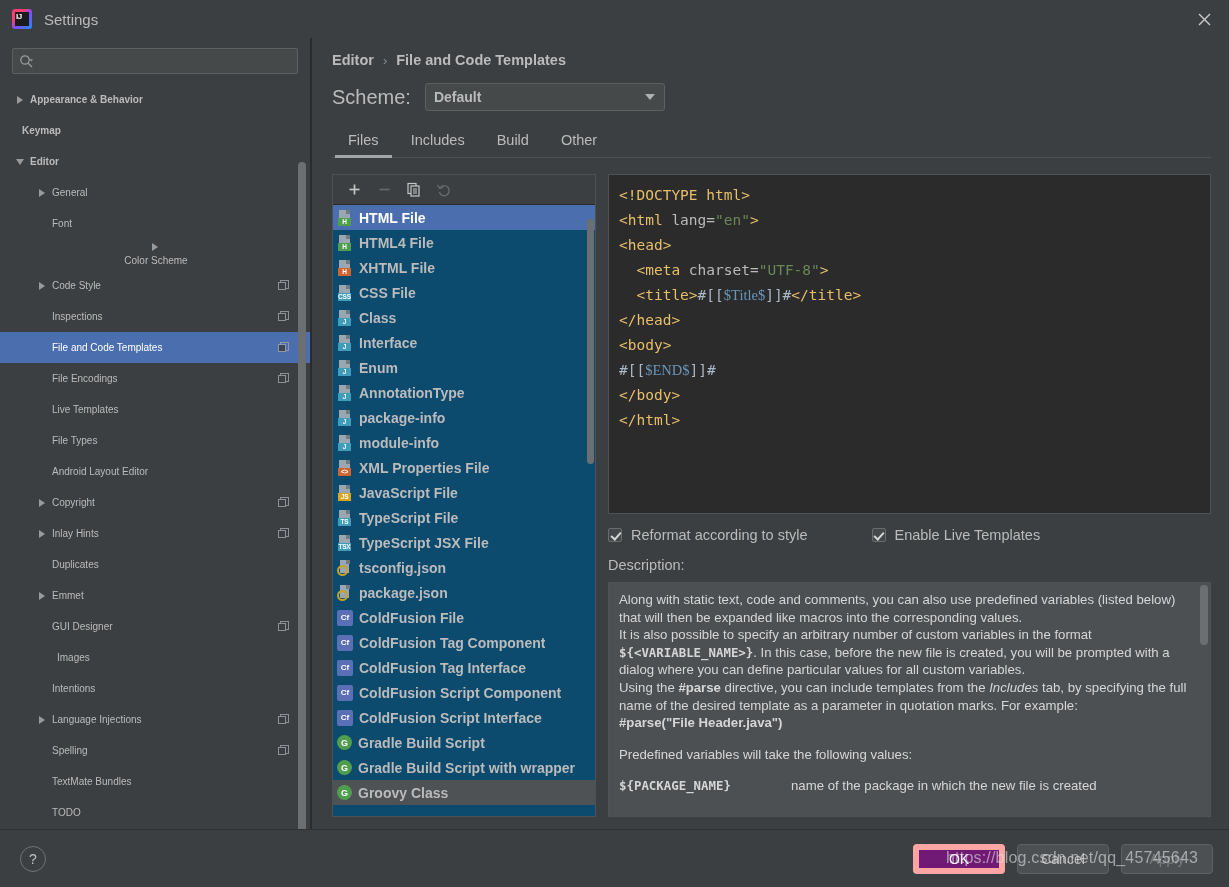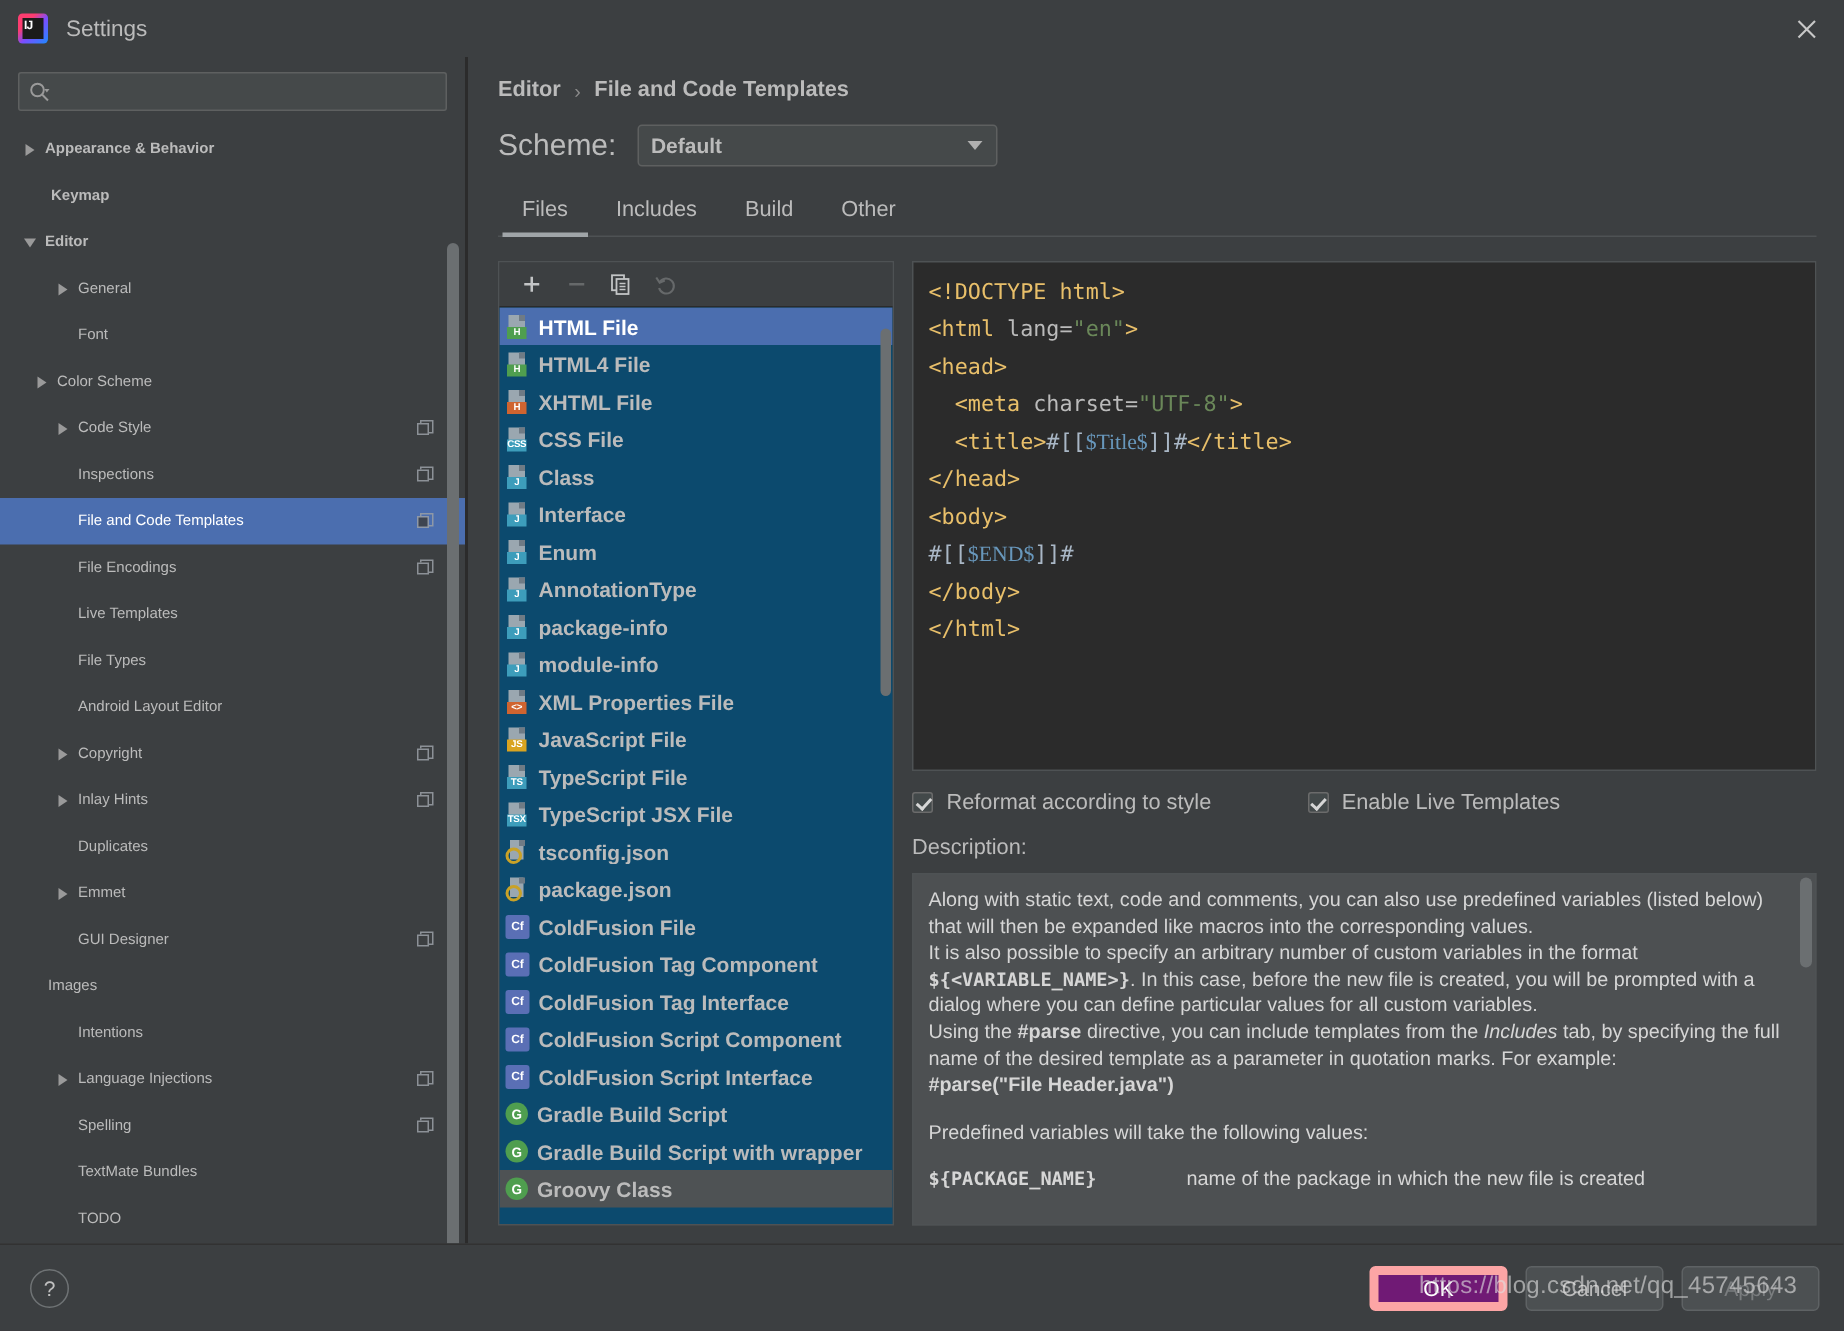--- a/index.html
+++ b/index.html
@@ -370,21 +370,21 @@
           <input class="search-input" value="" placeholder="" style="">
         </div>
       </div>
       <div class="tree" id="tree">
         <div class="tree-item bold" style="padding-left: 12px;">
             <span class="arrow">
               <span class="arrow-right"></span>
             </span>
             <span class="lbl">Appearance &amp; Behavior</span>
           </div>
-          <div class="tree-item bold" style="padding-left: 16px;">
+          <div class="tree-item bold" style="padding-left: 4px;">
             <span class="arrow spacer">
               <span class="arrow-right"></span>
             </span>
             <span class="lbl">Keymap</span>
           </div>
           <div class="tree-item bold" style="padding-left: 12px;">
             <span class="arrow">
               <span class="arrow-down"></span>
             </span>
             <span class="lbl">Editor</span>
@@ -394,21 +394,21 @@
               <span class="arrow-right"></span>
             </span>
             <span class="lbl">General</span>
           </div>
           <div class="tree-item" style="padding-left: 34px;">
             <span class="arrow spacer">
               <span class="arrow-right"></span>
             </span>
             <span class="lbl">Font</span>
           </div>
-          <div class="tree-item" style="padding-left: 20px;">
+          <div class="tree-item" style="padding-left: 20px; flex-direction: column;">
             <span class="arrow">
               <span class="arrow-right"></span>
             </span>
             <span class="lbl">Color Scheme</span>
           </div>
           <div class="tree-item" style="padding-left: 34px;">
             <span class="arrow">
               <span class="arrow-right"></span>
             </span>
             <span class="lbl">Code Style</span>
@@ -500,21 +500,21 @@
           <div class="tree-item" style="padding-left: 34px;">
             <span class="arrow spacer">
               <span class="arrow-right"></span>
             </span>
             <span class="lbl">GUI Designer</span>
             <span class="copy-badge">
               <span class="b1"></span>
               <span class="b2"></span>
             </span>
           </div>
-          <div class="tree-item" style="padding-left: 14px;">
+          <div class="tree-item" style="padding-left: 39px;">
             <span class="arrow spacer">
               <span class="arrow-right"></span>
             </span>
             <span class="lbl">Images</span>
           </div>
           <div class="tree-item" style="padding-left: 34px;">
             <span class="arrow spacer">
               <span class="arrow-right"></span>
             </span>
             <span class="lbl">Intentions</span>

